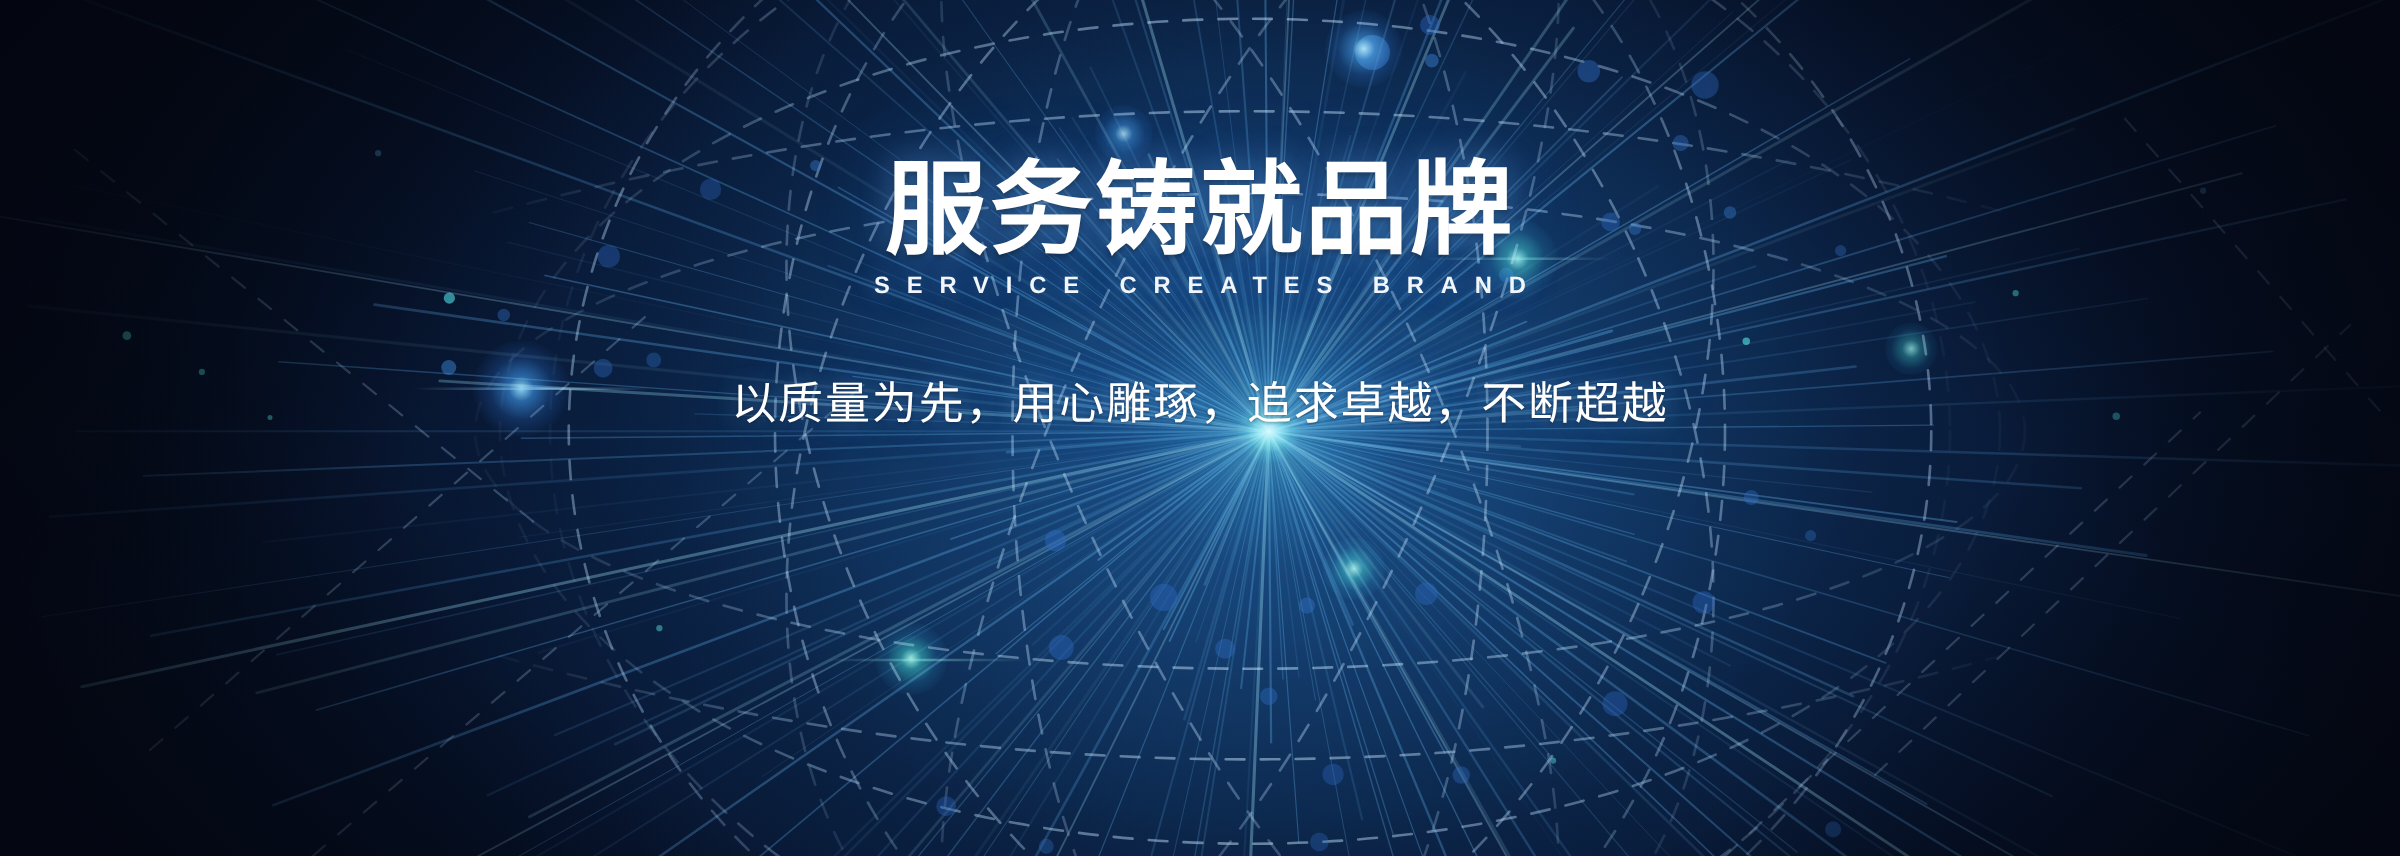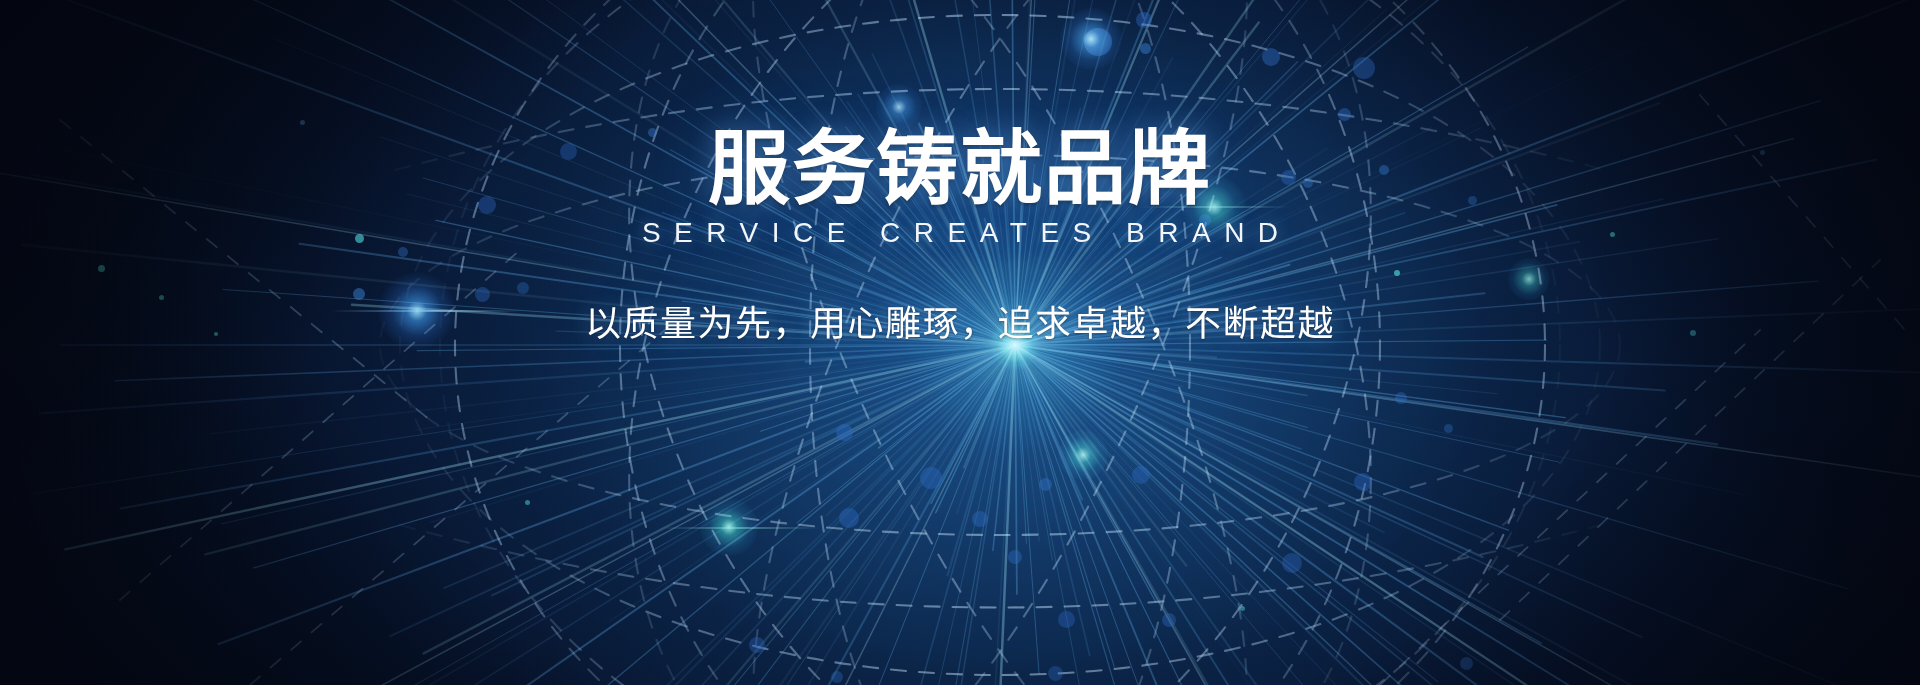--- a/index.html
+++ b/index.html
@@ -109,23 +109,23 @@
     font-family: "DejaVu Sans", "Liberation Sans", sans-serif;
   }
 
   .subhead {
     margin: 0;
     position: absolute;
     top: 219px;
     left: 50%;
     transform: translateX(-50%);
     white-space: nowrap;
-    font-size: 28px;
+    font-size: 19px;
     line-height: 1;
-    font-weight: 400;
+    font-weight: 700;
     color: #f2f6fb;
     letter-spacing: 13.5px;
     text-indent: 13.5px;
     text-shadow: 0 0 16px rgba(120,185,255,0.45), 0 0 40px rgba(30,90,190,0.30);
     font-family: "Liberation Sans", "DejaVu Sans", sans-serif;
   }
 
   .tagline {
     margin: 0;
     position: absolute;

